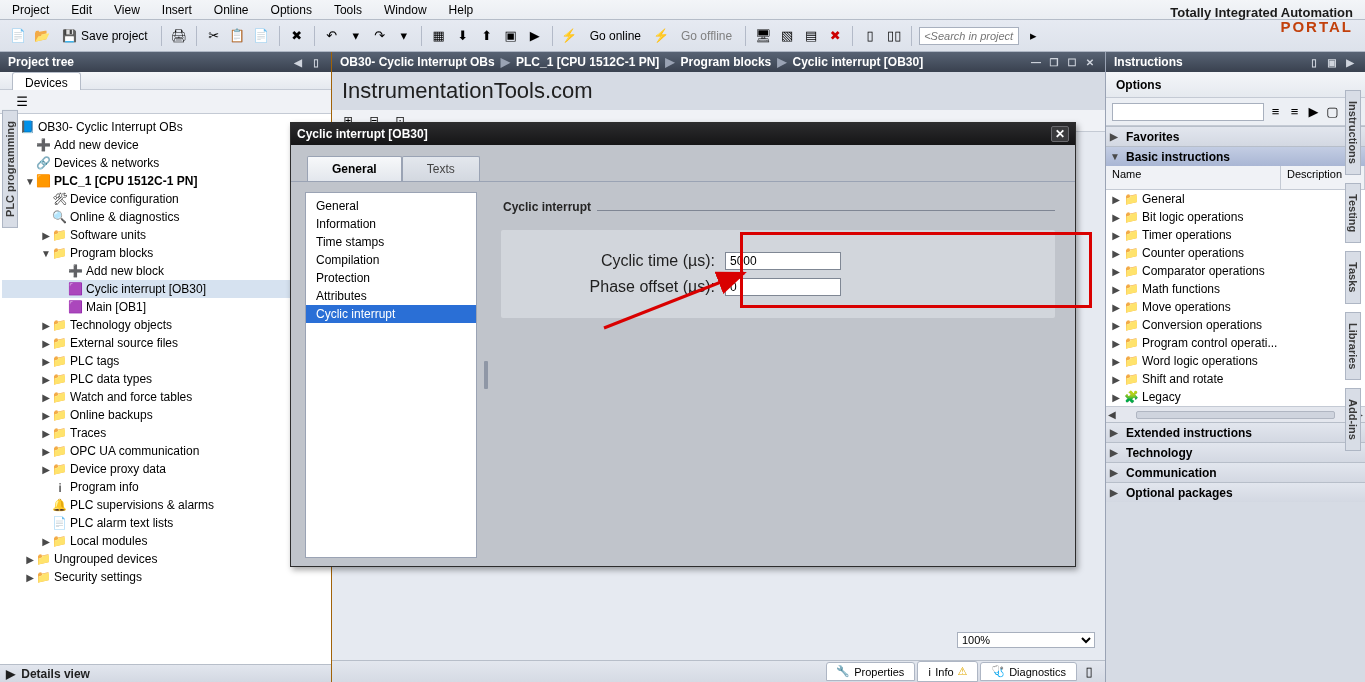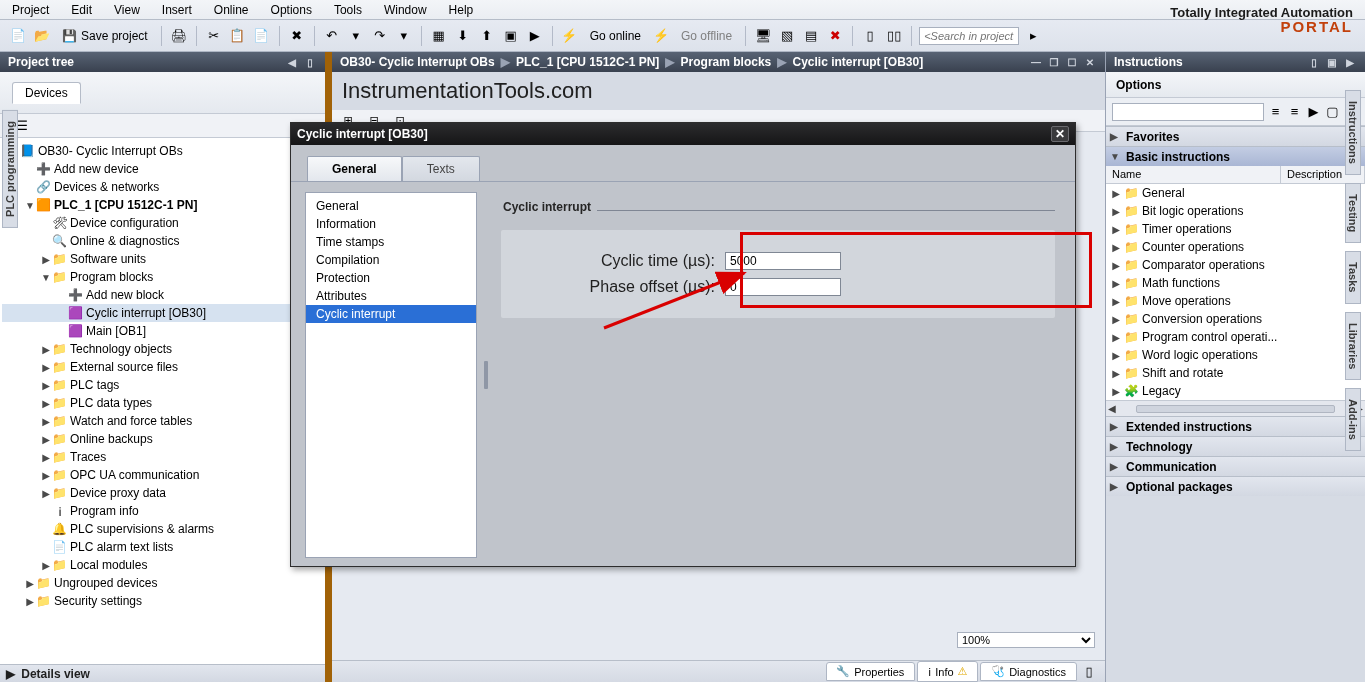--- a/index.html
+++ b/index.html
@@ -62,21 +62,21 @@
   .searchbox {
     width: 100px; height: 18px; font-size: 11px; font-style: italic;
     border: 1px solid #a8b0be; padding: 0 4px; color: #6a707a; background: #fff;
   }
 
   
   .body3 {
     display: flex;
     height: calc(100% - 52px);
   }
-  .leftcol { width: 332px; display: flex; flex-direction: column; border-right: 7px solid #a16207; }
+  .leftcol { width: 332px; display: flex; flex-direction: column; border-right: 1px solid #a16207; }
   .centercol { flex: 1; position: relative; display: flex; flex-direction: column; }
   .rightcol { width: 260px; display: flex; flex-direction: column; border-left: 1px solid #9aa3b4; }
 
   .side-tabs-left, .side-tabs-right {
     position: absolute;
     top: 110px;
     width: 18px;
     font-size: 11px;
     color: #3a3a3a;
   }
@@ -104,23 +104,23 @@
     display: flex;
     align-items: center;
     padding: 0 8px;
     justify-content: space-between;
   }
   .panelheader .icons { display: flex; gap: 4px; }
   .panelheader .wicon { width: 14px; height: 14px; display: inline-flex; align-items: center; justify-content: center; font-size: 10px; color: #cfd4dd; }
 
   
   .devicesbar {
-    height: 42px; background: linear-gradient(#f4f6f9, #e5e9ef);
+    height: 18px; background: linear-gradient(#f4f6f9, #e5e9ef);
     border-bottom: 1px solid #c4cad4;
-    display: flex; align-items: center;
+    display: flex; align-items: flex-start;
   }
   .devtab {
     background: #fff; border: 1px solid #b5bcc8; border-bottom-color: #fff;
     border-radius: 3px 3px 0 0; padding: 3px 12px; margin-left: 12px;
     font-size: 12px;
   }
   .lefttoolbar {
     height: 24px; background: #f0f2f6; border-bottom: 1px solid #c4cad4;
     display: flex; align-items: center; padding-left: 12px; gap: 6px;
   }
@@ -213,21 +213,21 @@
   .cat-row {
     height: 20px; background: linear-gradient(#e2e6ee, #d3d8e2);
     border-top: 1px solid #b7bec9;
     display: flex; align-items: center; padding-left: 4px;
     font-weight: bold; gap: 4px;
   }
   .cat-row.active { background: linear-gradient(#c3cde3, #a9b6d4); }
   .cat-row .chev { font-size: 10px; color: #4a4a4a; width: 12px; }
 
   .inst-table-head {
-    height: 18px; background: #f0f2f6; display: flex;
+    height: 24px; background: #f0f2f6; display: flex;
     border-bottom: 1px solid #c4cad4;
   }
   .inst-table-head div { padding: 2px 6px; font-size: 11px; border-right: 1px solid #c4cad4; }
   .inst-list { background: #fff; }
   .inst-list .row {
     display: flex; align-items: center; height: 18px; padding-left: 4px; gap: 2px;
   }
   .inst-list .car { width: 12px; font-size: 10px; color: #4a4a4a; text-align: center; }
   .fold-ico { width: 16px; height: 14px; display: inline-flex; align-items: center; justify-content: center; }
 

